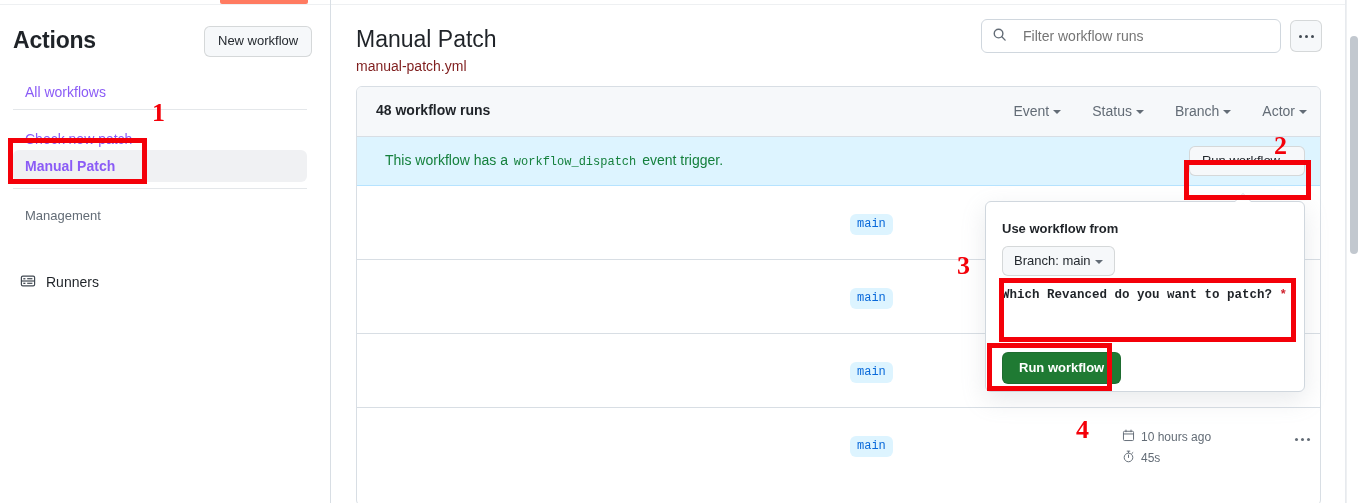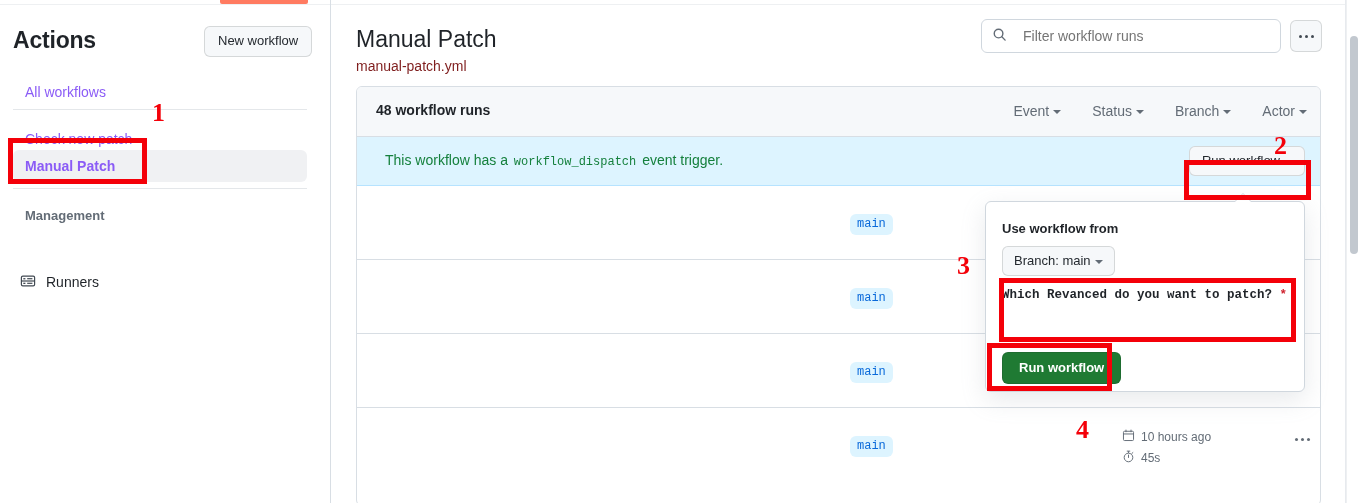--- a/index.html
+++ b/index.html
@@ -63,21 +63,21 @@
     width: 4px; height: 24px; background: #0969da; border-radius: 6px;
   }
   .side-hr {
     position: absolute; left: 13px; width: 294px; height: 1px;
     background: #e4e7ea;
   }
   .side-hr.a { top: 104px; }
   .side-hr.b { top: 183px; }
   .mgmt-label {
     position: absolute; left: 25px; top: 203px;
-    font-size: 13px; color: #636c76; font-weight: 700;
+    font-size: 13px; color: #636c76; font-weight: 400;
   }
   .mgmt-item {
     position: absolute; left: 20px; width: 160px; height: 28px;
     display: flex; align-items: center; gap: 10px;
     font-size: 14px; color: #1f2328; cursor: pointer;
   }
   .mgmt-item.caches { top: 231px; }
   .mgmt-item.runners { top: 263px; }
   .mgmt-item svg { flex: 0 0 auto; }
 

